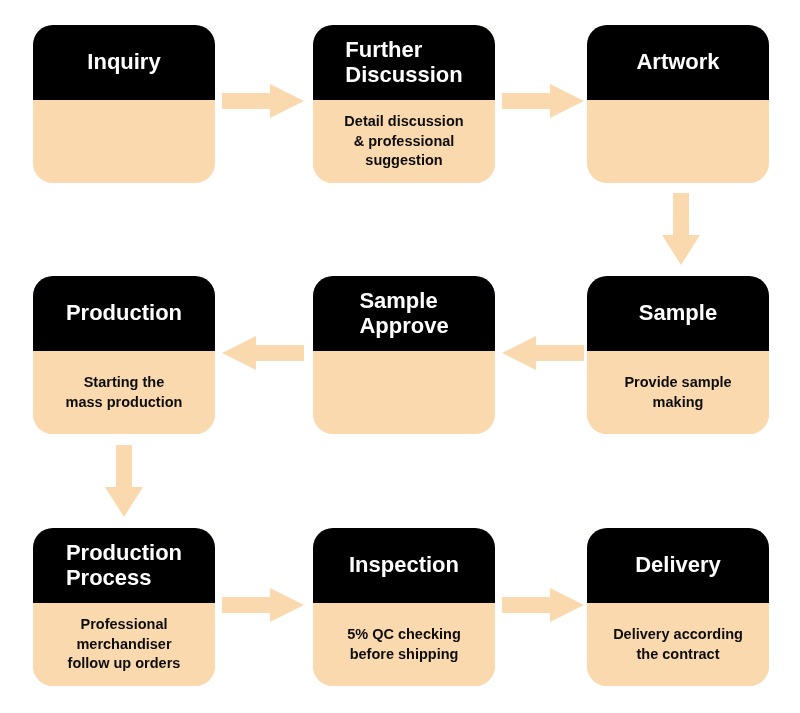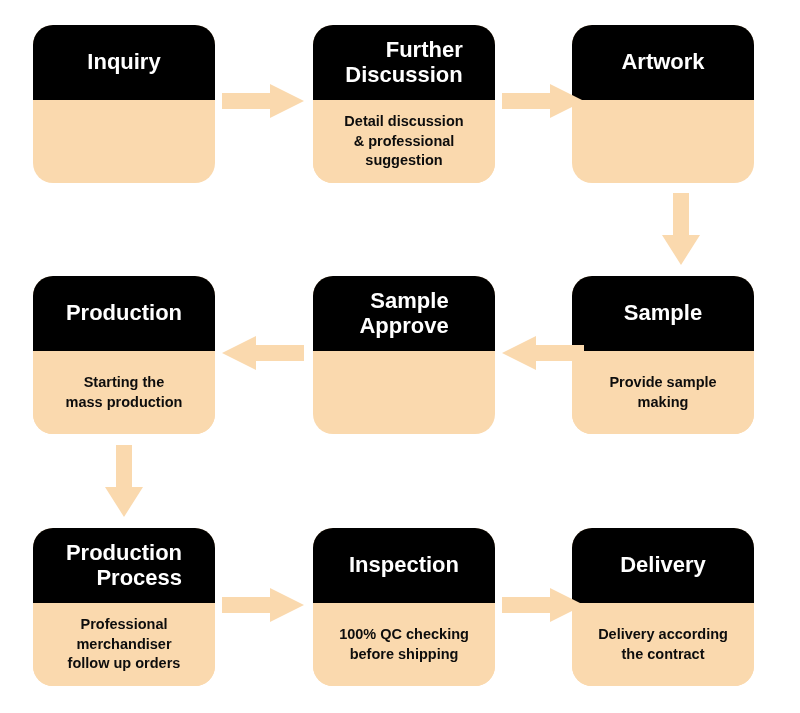--- a/index.html
+++ b/index.html
@@ -30,21 +30,21 @@
     background: #fad9ae;
     box-sizing: border-box;
   }
   .node-header {
     height: 75px;
     background: #000000;
     color: #ffffff;
     display: flex;
     align-items: center;
     justify-content: center;
-    text-align: right;
+    text-align: left;
     font-size: 22px;
     font-weight: bold;
     line-height: 1.12;
     padding: 0 6px;
     box-sizing: border-box;
     white-space: pre-line;
   }
   .node-body {
     height: 83px;
     background: #fad9ae;
@@ -57,21 +57,21 @@
     font-weight: bold;
     line-height: 1.35;
     padding: 0 8px;
     box-sizing: border-box;
     white-space: pre-line;
   }
 
   
   .c1 { left: 33px; }
   .c2 { left: 313px; }
-  .c3 { left: 572px; }
+  .c3 { left: 587px; }
   .r1 { top: 25px; }
   .r2 { top: 276px; }
   .r3 { top: 528px; }
 
   
   .arrow {
     position: absolute;
   }
   .arrow svg { display: block; }
 </style>
@@ -116,21 +116,21 @@
   <div class="node r3 c1">
     <div class="node-header">Production
 Process</div>
     <div class="node-body">Professional
 merchandiser
 follow up orders</div>
   </div>
 
   <div class="node r3 c2">
     <div class="node-header">Inspection</div>
-    <div class="node-body">100% QC checking
+    <div class="node-body">5% QC checking
 before shipping</div>
   </div>
 
   <div class="node r3 c3">
     <div class="node-header">Delivery</div>
     <div class="node-body">Delivery according
 the contract</div>
   </div>
 
   <div class="arrow" style="left:222px; top:84px;">

